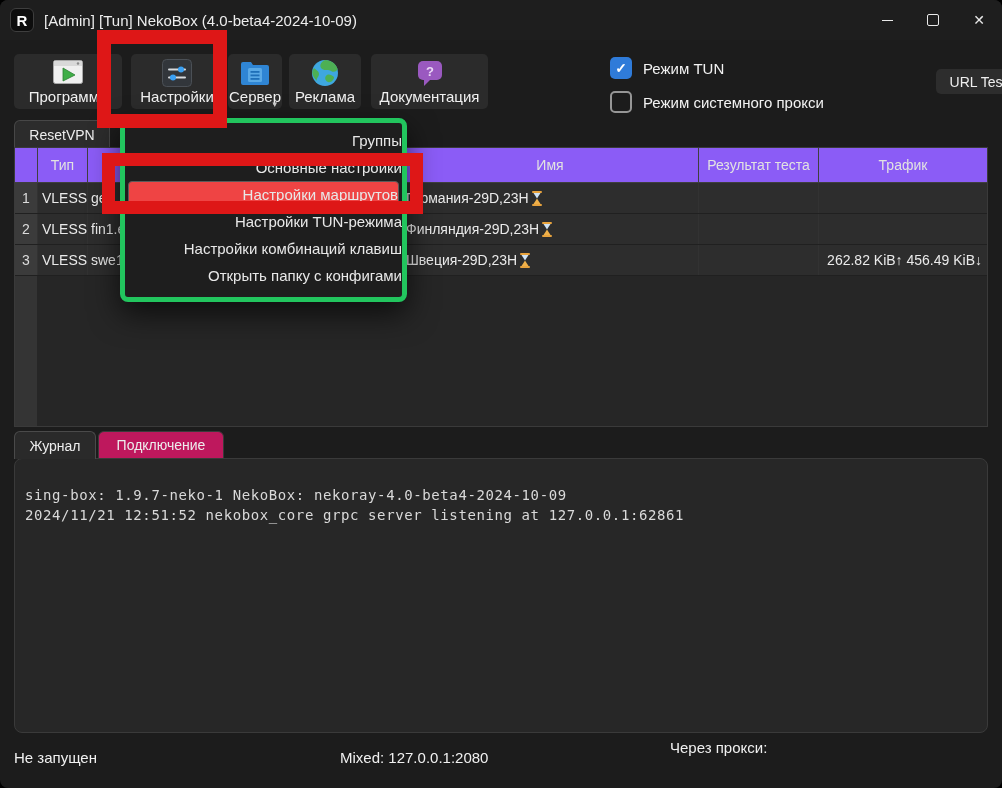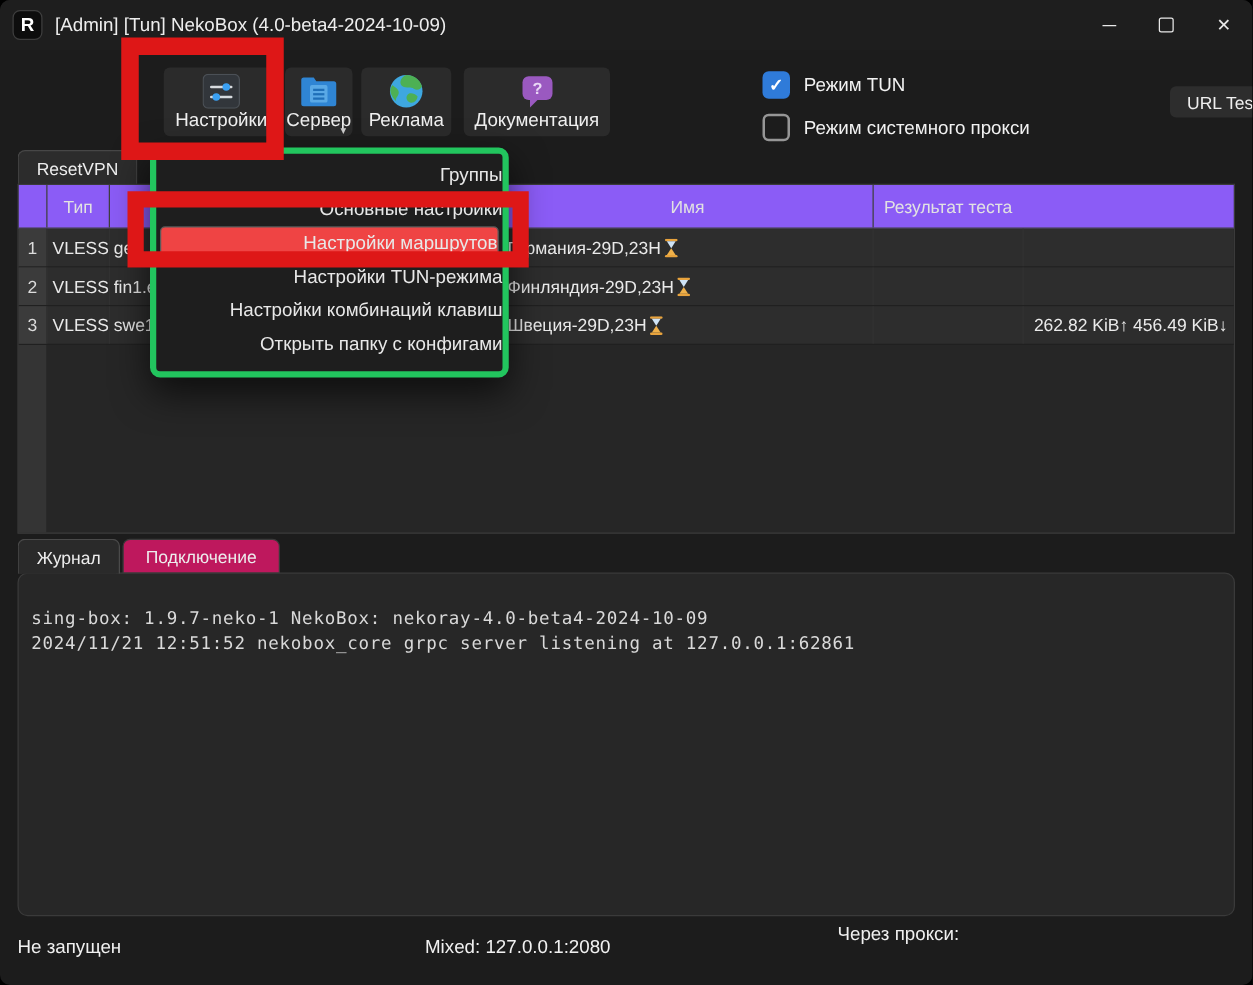--- a/index.html
+++ b/index.html
@@ -111,20 +111,31 @@
       </div>
       <div class="winbtn">
         <div class="maxbox"></div>
       </div>
       <div class="winbtn">
         <div class="closex">✕</div>
       </div>
     </div>
   </div>
 
+  <div class="tbtn" style="left:14px;width:108px;">
+    <span class="ic">
+      <svg width="30" height="26" viewBox="0 0 30 26">
+        <rect x="0.5" y="0.5" width="29" height="23" rx="2" fill="#f0f0f0" stroke="#a8a8a8"></rect>
+        <rect x="1" y="1" width="28" height="5" fill="#d9d9d9"></rect>
+        <circle cx="25" cy="3.5" r="1.2" fill="#8b8b8b"></circle>
+        <path d="M10 8 L22 15 L10 21 Z" fill="#3fae47" stroke="#2c7d33" stroke-width="0.8"></path>
+      </svg>
+    </span>
+    <span class="lbl">Программа</span>
+  </div>
 
   <div class="tbtn" style="left:131px;width:92px;">
     <span class="ic">
       <svg width="30" height="28" viewBox="0 0 30 28">
         <rect x="0.5" y="0.5" width="29" height="27" rx="4" fill="#32363b" stroke="#4b5056"></rect>
         <rect x="6" y="9.5" width="18" height="2" rx="1" fill="#d6dade"></rect>
         <circle cx="19" cy="10.5" r="3" fill="#3aa0f3"></circle>
         <rect x="6" y="17.5" width="18" height="2" rx="1" fill="#d6dade"></rect>
         <circle cx="11" cy="18.5" r="3" fill="#3aa0f3"></circle>
       </svg>
@@ -187,20 +198,21 @@
   <div class="grouptab">ResetVPN</div>
 
   <div class="table">
     <div class="vstrip"></div>
     <div class="thead">
       <div class="hcell"></div>
       <div class="hcell">Тип</div>
       <div class="hcell"></div>
       <div class="hcell">Имя</div>
       <div class="hcell">Результат теста</div>
+      <div class="hcell">Трафик</div>
     </div>
     <div class="tbody" id="tbody">
   <div class="trow">
     <div class="c num">1</div>
     <div class="c type">VLESS</div>
     <div class="c addr">ge1</div>
     <div class="c name">
       <span class="nm">Германия-29D,23H</span>
       <svg class="hg" width="12" height="15" viewBox="0 0 12 15">
         <rect x="1" y="0" width="10" height="2" rx="1" fill="#e8a33d"></rect>

